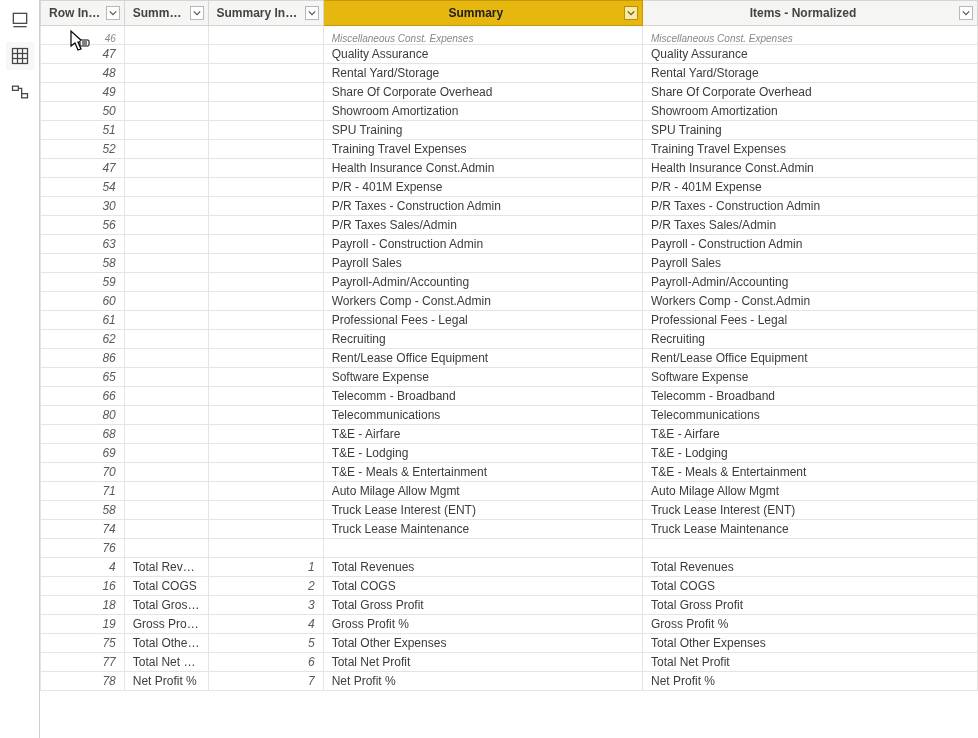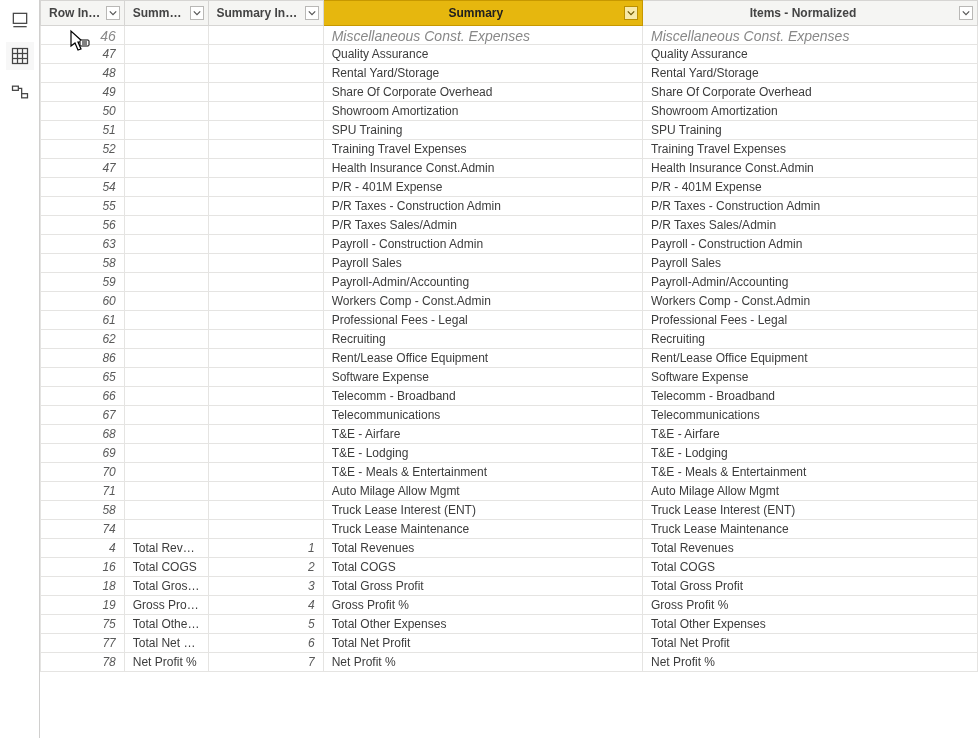--- a/index.html
+++ b/index.html
@@ -89,21 +89,21 @@
     color: #3c3c3c;
     white-space: nowrap;
     overflow: hidden;
     text-overflow: ellipsis;
     vertical-align: middle;
   }
   .grid td.num { text-align: right; font-style: italic; color:#5a5a5a; }
   .grid tr.first-data td {
     color: #888;
     font-style: italic;
-    font-size: 14px;
+    font-size: 10px;
     vertical-align: bottom;
     padding-bottom: 0;
     border-top: 1px solid #e5e4e2;
   }
   .grid tr.first-data td.num { font-style: italic; }
   .col-rowidx { width: 80px; }
   .col-sum1 { width: 80px; }
   .col-sumidx { width: 110px; }
   .col-summary { width: 305px; }
   .col-items { width: 320px; }
@@ -280,21 +280,21 @@
             <td>Health Insurance Const.Admin</td>
           </tr>
           <tr>
             <td class="num">54</td>
             <td></td>
             <td class="num"></td>
             <td>P/R - 401M Expense</td>
             <td>P/R - 401M Expense</td>
           </tr>
           <tr>
-            <td class="num">55</td>
+            <td class="num">30</td>
             <td></td>
             <td class="num"></td>
             <td>P/R Taxes - Construction Admin</td>
             <td>P/R Taxes - Construction Admin</td>
           </tr>
           <tr>
             <td class="num">56</td>
             <td></td>
             <td class="num"></td>
             <td>P/R Taxes Sales/Admin</td>
@@ -357,21 +357,21 @@
             <td>Software Expense</td>
           </tr>
           <tr>
             <td class="num">66</td>
             <td></td>
             <td class="num"></td>
             <td>Telecomm - Broadband</td>
             <td>Telecomm - Broadband</td>
           </tr>
           <tr>
-            <td class="num">67</td>
+            <td class="num">80</td>
             <td></td>
             <td class="num"></td>
             <td>Telecommunications</td>
             <td>Telecommunications</td>
           </tr>
           <tr>
             <td class="num">68</td>
             <td></td>
             <td class="num"></td>
             <td>T&amp;E - Airfare</td>
@@ -404,20 +404,27 @@
             <td class="num"></td>
             <td>Truck Lease Interest (ENT)</td>
             <td>Truck Lease Interest (ENT)</td>
           </tr>
           <tr>
             <td class="num">74</td>
             <td></td>
             <td class="num"></td>
             <td>Truck Lease Maintenance</td>
             <td>Truck Lease Maintenance</td>
+          </tr>
+          <tr>
+            <td class="num">76</td>
+            <td></td>
+            <td class="num"></td>
+            <td></td>
+            <td></td>
           </tr>
           <tr>
             <td class="num">4</td>
             <td>Total Revenues</td>
             <td class="num">1</td>
             <td>Total Revenues</td>
             <td>Total Revenues</td>
           </tr>
           <tr>
             <td class="num">16</td>

